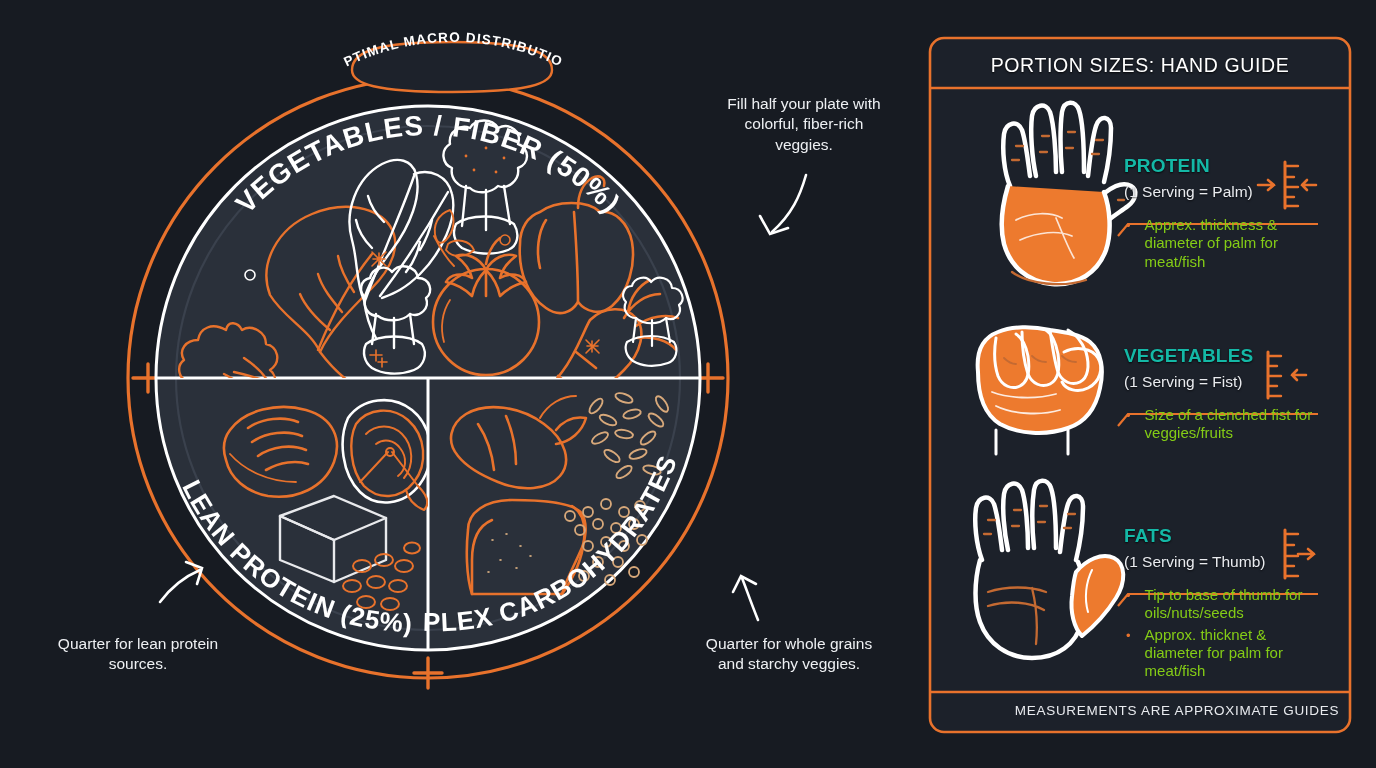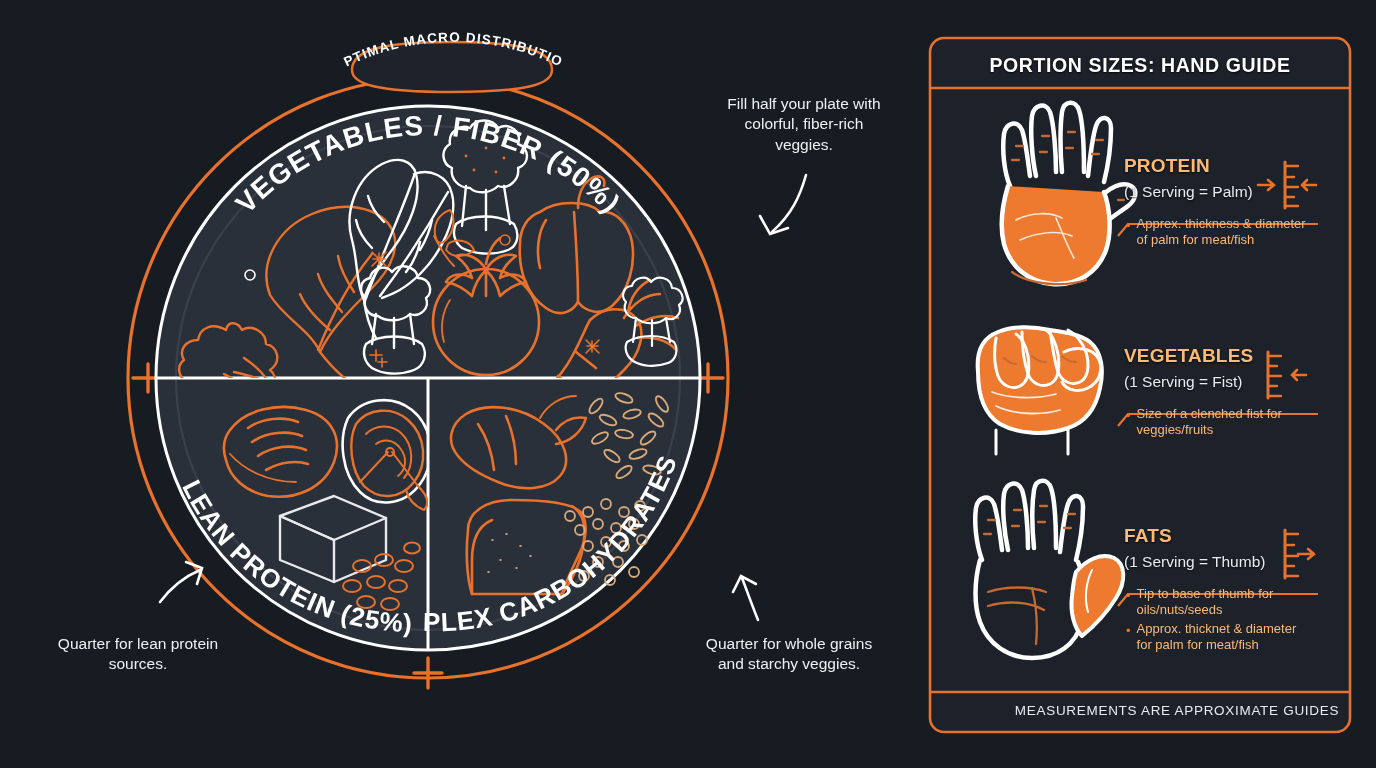--- a/index.html
+++ b/index.html
@@ -12,42 +12,42 @@
   }
   #stage{position:absolute;inset:0;}
   svg.layer{position:absolute;top:0;left:0;width:1376px;height:768px;}
   .nofill{fill:none;}
 
   
   .panel-head{
     position:absolute;
     left:936px;top:44px;width:408px;height:42px;
     display:flex;align-items:center;justify-content:center;
-    color:#ffffff;font-weight:bold;font-size:19.5px;letter-spacing:.6px;
+    color:#ffffff;font-weight:normal;font-size:19.5px;letter-spacing:.6px;
     text-shadow:0 1px 2px rgba(0,0,0,.85);
   }
   .panel-foot{
     position:absolute;
     left:973px;top:694px;width:408px;height:32px;
     display:flex;align-items:center;justify-content:center;
     color:#e8eaee;font-size:13.5px;letter-spacing:.7px;
   }
   .pitem{position:absolute;}
   .pitem .ptitle{
-    color:#fdba74;font-weight:bold;font-size:19px;letter-spacing:.2px;
+    color:#14b8a6;font-weight:bold;font-size:19px;letter-spacing:.2px;
     text-shadow:0 1px 2px rgba(0,0,0,.8);line-height:1.08;
   }
   .pitem .psub{
     color:#e9ebef;font-size:15.5px;line-height:1.15;margin-top:6px;
     text-shadow:0 1px 2px rgba(0,0,0,.7);
   }
   .bullets{position:absolute;}
   .brow{display:flex;align-items:flex-start;margin-bottom:3px;}
   .bdot{color:#e8722c;font-size:13px;line-height:13px;margin-right:6px;margin-top:3px;}
-  .btxt{color:#fdba74;font-size:13px;line-height:1.22;max-width:178px;}
+  .btxt{color:#84cc16;font-size:15px;line-height:1.22;max-width:178px;margin-left:8px;}
 
   
   .ann{position:absolute;color:#eef0f3;font-size:15.5px;line-height:1.32;}
   .ann.c{text-align:center;}
 
   
   .curvetext{font-family:"Liberation Sans",sans-serif;font-weight:bold;fill:#ffffff;}
 </style>
 </head>
 <body>

